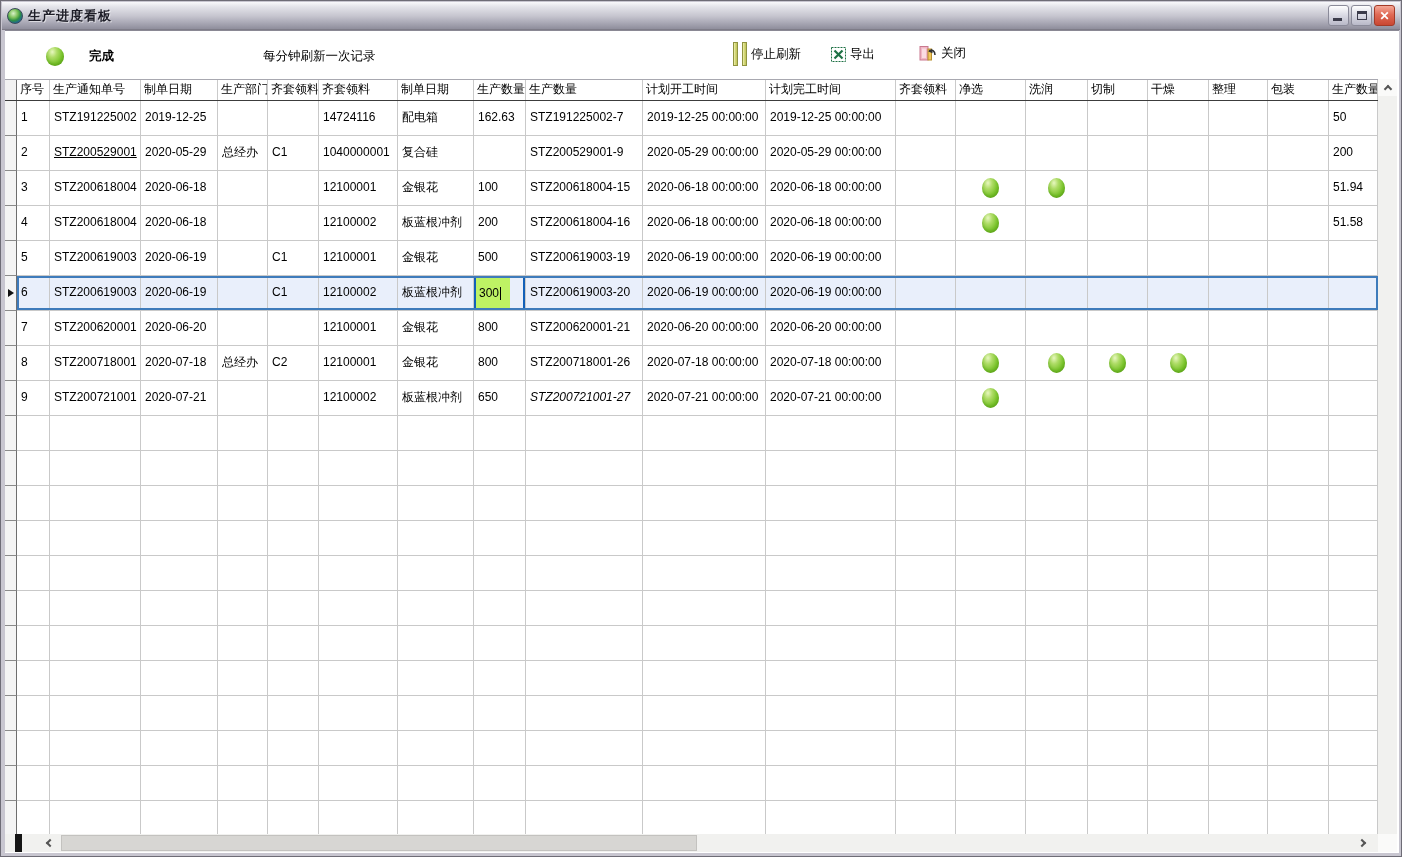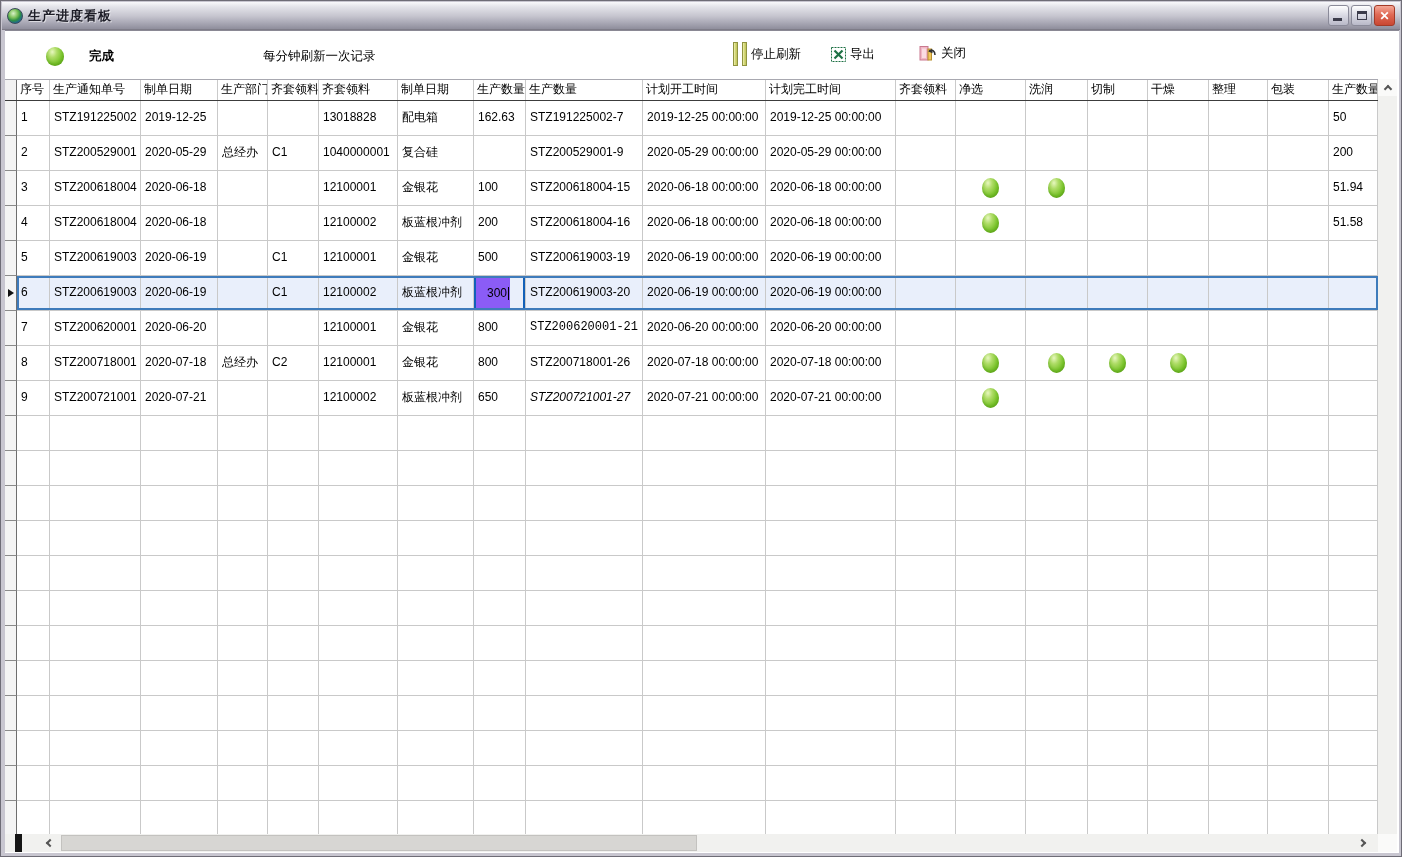--- a/index.html
+++ b/index.html
@@ -41,21 +41,21 @@
   .grow.sel{background:#E9EFFB;}
   .ind{width:12px;flex:none;background:#F4F4F4;border-right:1px solid #6E6E6E;border-bottom:1px solid #8A8A8A;box-sizing:border-box;margin-bottom:-1px;display:flex;align-items:center;justify-content:center;}
   .tri{width:0;height:0;border-left:6px solid #111;border-top:4px solid transparent;border-bottom:4px solid transparent;}
   .cell{flex:none;box-sizing:border-box;border-right:1px solid #C9C9C9;font-size:12px;line-height:33px;padding-left:4px;white-space:nowrap;overflow:hidden;color:#000;background:transparent;}
   .cell.stage{display:flex;align-items:center;justify-content:center;padding:0;}
   .dot{width:17px;height:20px;border-radius:50%;
     background:radial-gradient(ellipse at 35% 25%,#E7F7BF 0%,#AEDC66 28%,#7CC52E 60%,#5DA714 100%);
     box-shadow:inset 0 -2px 3px rgba(60,130,10,.35);}
   .selborder{position:absolute;left:12px;top:0;right:0;bottom:0;border:2px solid #3E7BBB;pointer-events:none;box-sizing:border-box;}
   .editcell{position:relative;padding:0;box-shadow:inset 0 0 0 2px #1260B8;background:#E9EFFB;}
-  .editor{position:absolute;left:2px;top:2px;bottom:2px;width:34px;background:#8b5cf6;display:flex;align-items:center;padding-left:11px;font-size:12px;box-sizing:border-box;}
+  .editor{position:absolute;left:2px;top:2px;bottom:2px;width:34px;background:#bef264;display:flex;align-items:center;padding-left:3px;font-size:12px;box-sizing:border-box;}
   .caret{display:inline-block;width:1px;height:13px;background:#000;margin-left:1px;}
   
   .vscroll{position:absolute;left:1373px;top:48px;width:19px;height:773px;background:#F1F1EF;}
   .vbtn{position:absolute;left:0;width:19px;height:17px;background:#FAFAF9;display:flex;align-items:center;justify-content:center;}
   .vbtn.up{top:0;} .vbtn.down{bottom:0;}
   .hscroll{position:absolute;left:0;top:803px;width:1373px;height:18px;background:#F1F1EF;}
   .hsplit{position:absolute;left:10px;top:0;width:7px;height:18px;background:#151515;}
   .hbtn{position:absolute;top:0;width:20px;height:18px;display:flex;align-items:center;justify-content:center;}
   .hbtn.left{left:34px;} .hbtn.right{left:1348px;}
   .hthumb{position:absolute;left:56px;top:1px;width:636px;height:16px;background:#D7D6D3;border:1px solid #C3C2BF;box-sizing:border-box;}
@@ -146,39 +146,39 @@
 
     <div class="grows">
 
     <div class="grow">
           <div class="ind"></div>
           <div class="cell" style="width: 33px;">1</div>
           <div class="cell" style="width: 91px;">STZ191225002</div>
           <div class="cell" style="width: 77px;">2019-12-25</div>
           <div class="cell" style="width: 50px;"></div>
           <div class="cell" style="width: 51px;"></div>
-          <div class="cell" style="width: 79px;">13018828</div>
+          <div class="cell" style="width: 79px;">14724116</div>
           <div class="cell" style="width: 76px;">配电箱</div>
           <div class="cell" style="width: 52px;">162.63</div>
           <div class="cell" style="width: 117px;">STZ191225002-7</div>
           <div class="cell" style="width: 123px;">2019-12-25 00:00:00</div>
           <div class="cell" style="width: 130px;">2019-12-25 00:00:00</div>
           <div class="cell stage" style="width: 60px;"></div>
           <div class="cell stage" style="width: 70px;"></div>
           <div class="cell stage" style="width: 62px;"></div>
           <div class="cell stage" style="width: 60px;"></div>
           <div class="cell stage" style="width: 61px;"></div>
           <div class="cell stage" style="width: 59px;"></div>
           <div class="cell stage" style="width: 61px;"></div>
           <div class="cell" style="width: 49px;">50</div>
         </div>
         <div class="grow">
           <div class="ind"></div>
           <div class="cell" style="width: 33px;">2</div>
-          <div class="cell" style="width: 91px;">STZ200529001</div>
+          <div class="cell" style="width: 91px; text-decoration: underline;">STZ200529001</div>
           <div class="cell" style="width: 77px;">2020-05-29</div>
           <div class="cell" style="width: 50px;">总经办</div>
           <div class="cell" style="width: 51px;">C1</div>
           <div class="cell" style="width: 79px;">1040000001</div>
           <div class="cell" style="width: 76px;">复合硅</div>
           <div class="cell" style="width: 52px;"></div>
           <div class="cell" style="width: 117px;">STZ200529001-9</div>
           <div class="cell" style="width: 123px;">2020-05-29 00:00:00</div>
           <div class="cell" style="width: 130px;">2020-05-29 00:00:00</div>
           <div class="cell stage" style="width: 60px;"></div>
@@ -295,21 +295,21 @@
         <div class="grow">
           <div class="ind"></div>
           <div class="cell" style="width: 33px;">7</div>
           <div class="cell" style="width: 91px;">STZ200620001</div>
           <div class="cell" style="width: 77px;">2020-06-20</div>
           <div class="cell" style="width: 50px;"></div>
           <div class="cell" style="width: 51px;"></div>
           <div class="cell" style="width: 79px;">12100001</div>
           <div class="cell" style="width: 76px;">金银花</div>
           <div class="cell" style="width: 52px;">800</div>
-          <div class="cell" style="width: 117px; font-family: Liberation Mono, monospace;">STZ200620001-21</div>
+          <div class="cell" style="width: 117px;">STZ200620001-21</div>
           <div class="cell" style="width: 123px;">2020-06-20 00:00:00</div>
           <div class="cell" style="width: 130px;">2020-06-20 00:00:00</div>
           <div class="cell stage" style="width: 60px;"></div>
           <div class="cell stage" style="width: 70px;"></div>
           <div class="cell stage" style="width: 62px;"></div>
           <div class="cell stage" style="width: 60px;"></div>
           <div class="cell stage" style="width: 61px;"></div>
           <div class="cell stage" style="width: 59px;"></div>
           <div class="cell stage" style="width: 61px;"></div>
           <div class="cell" style="width: 49px;"></div>

